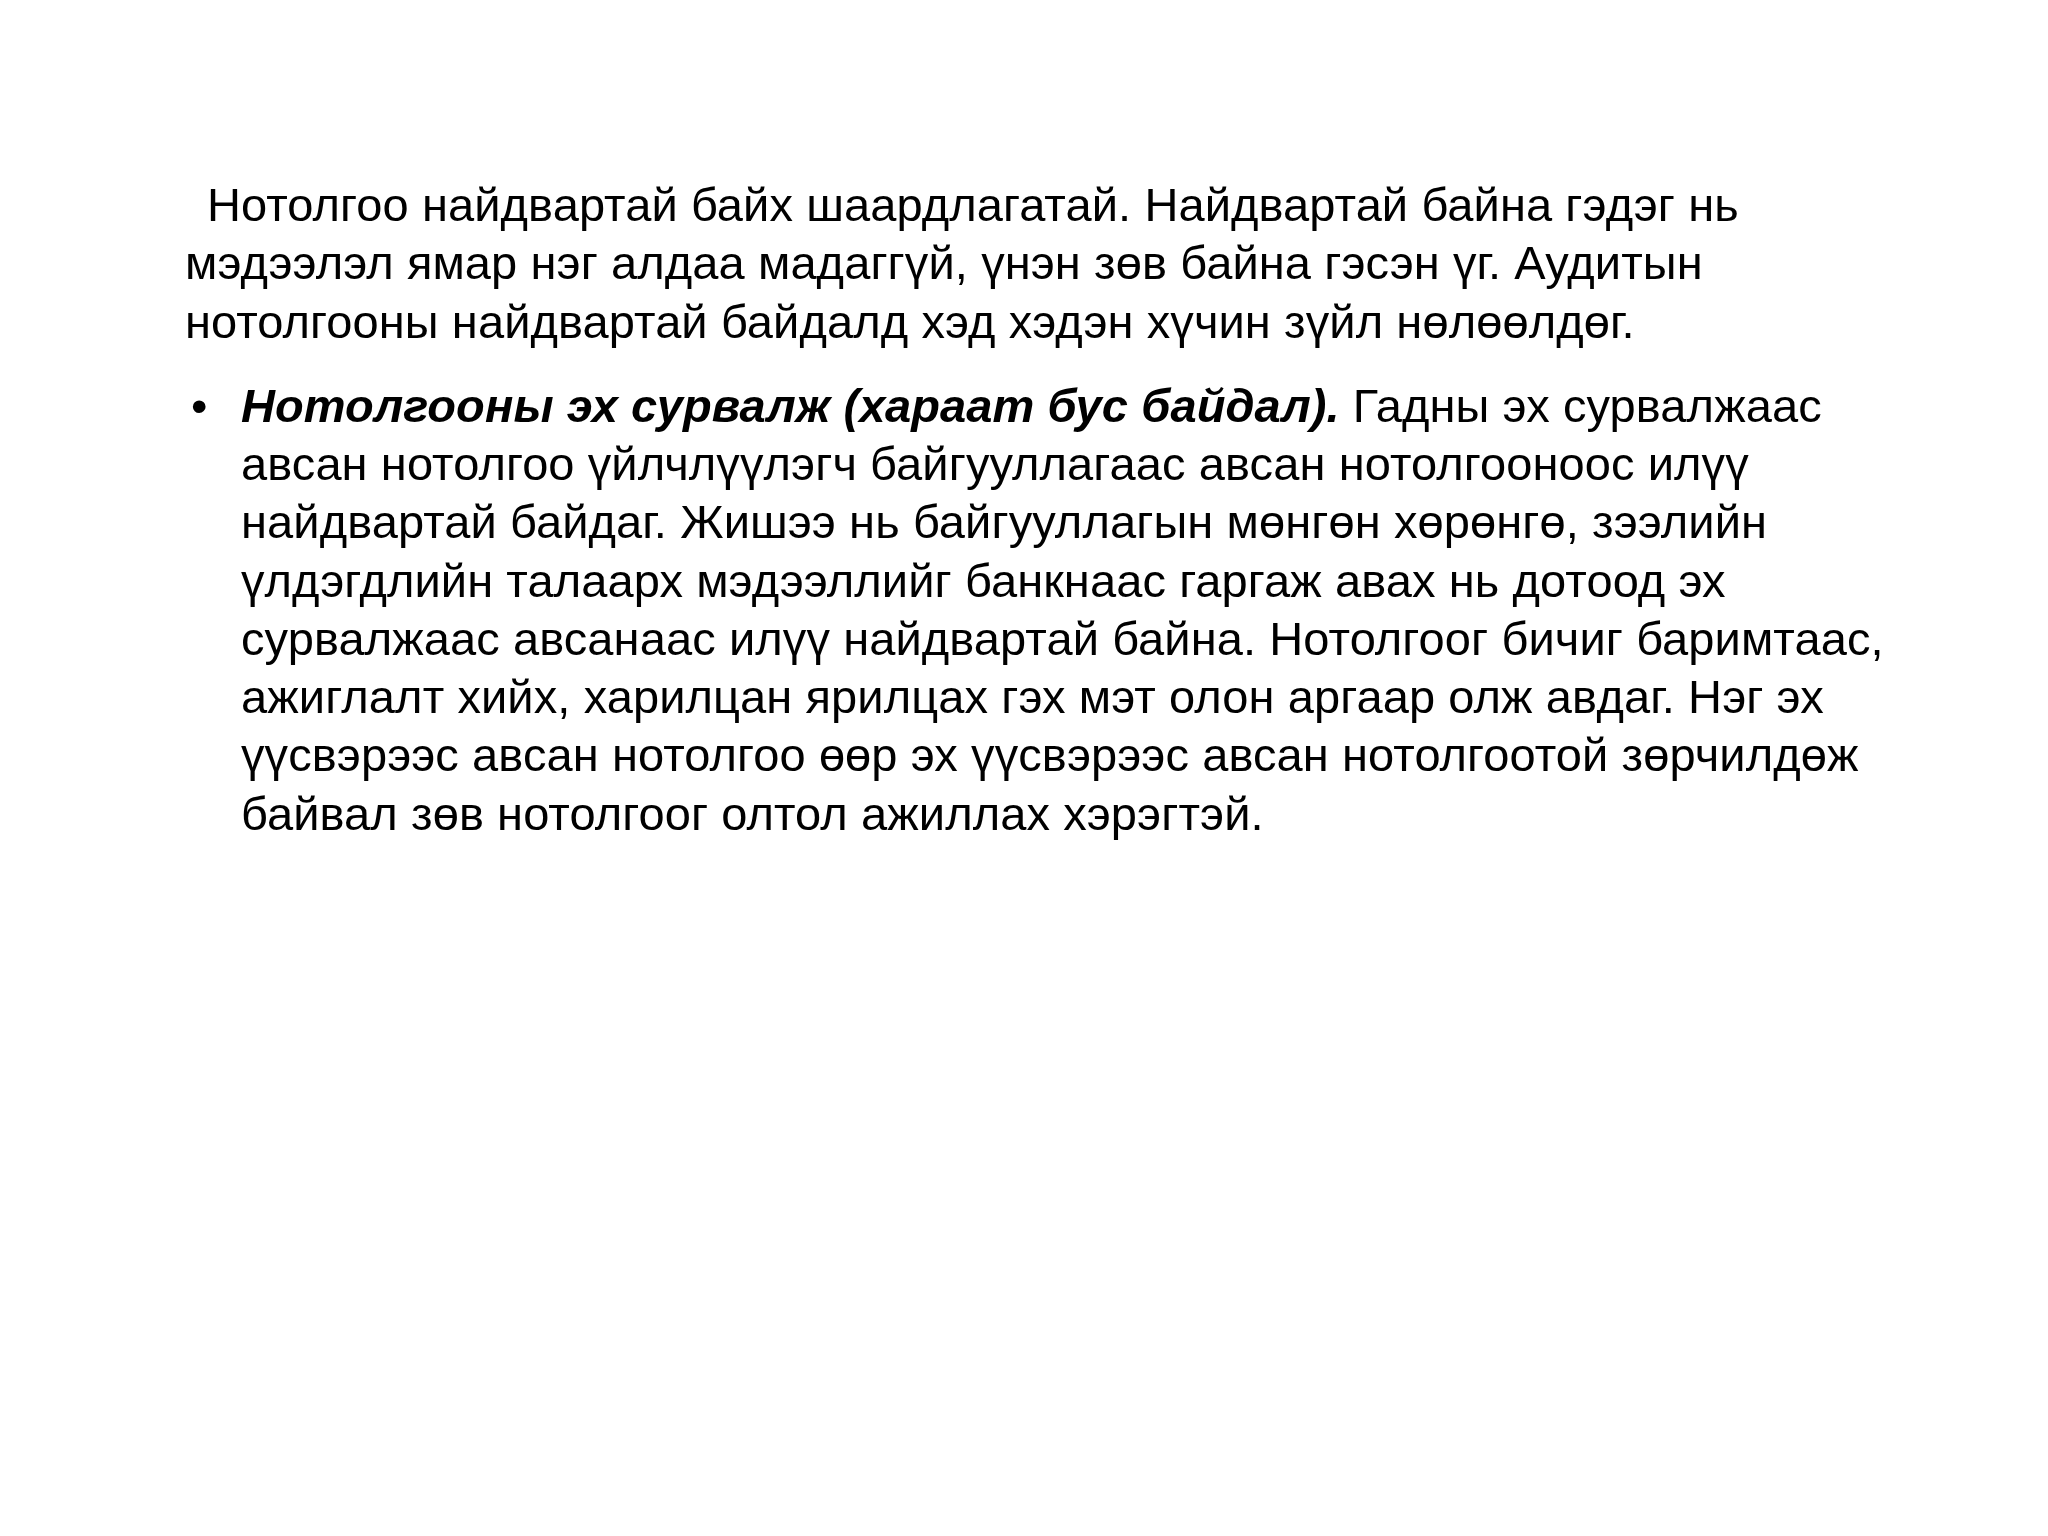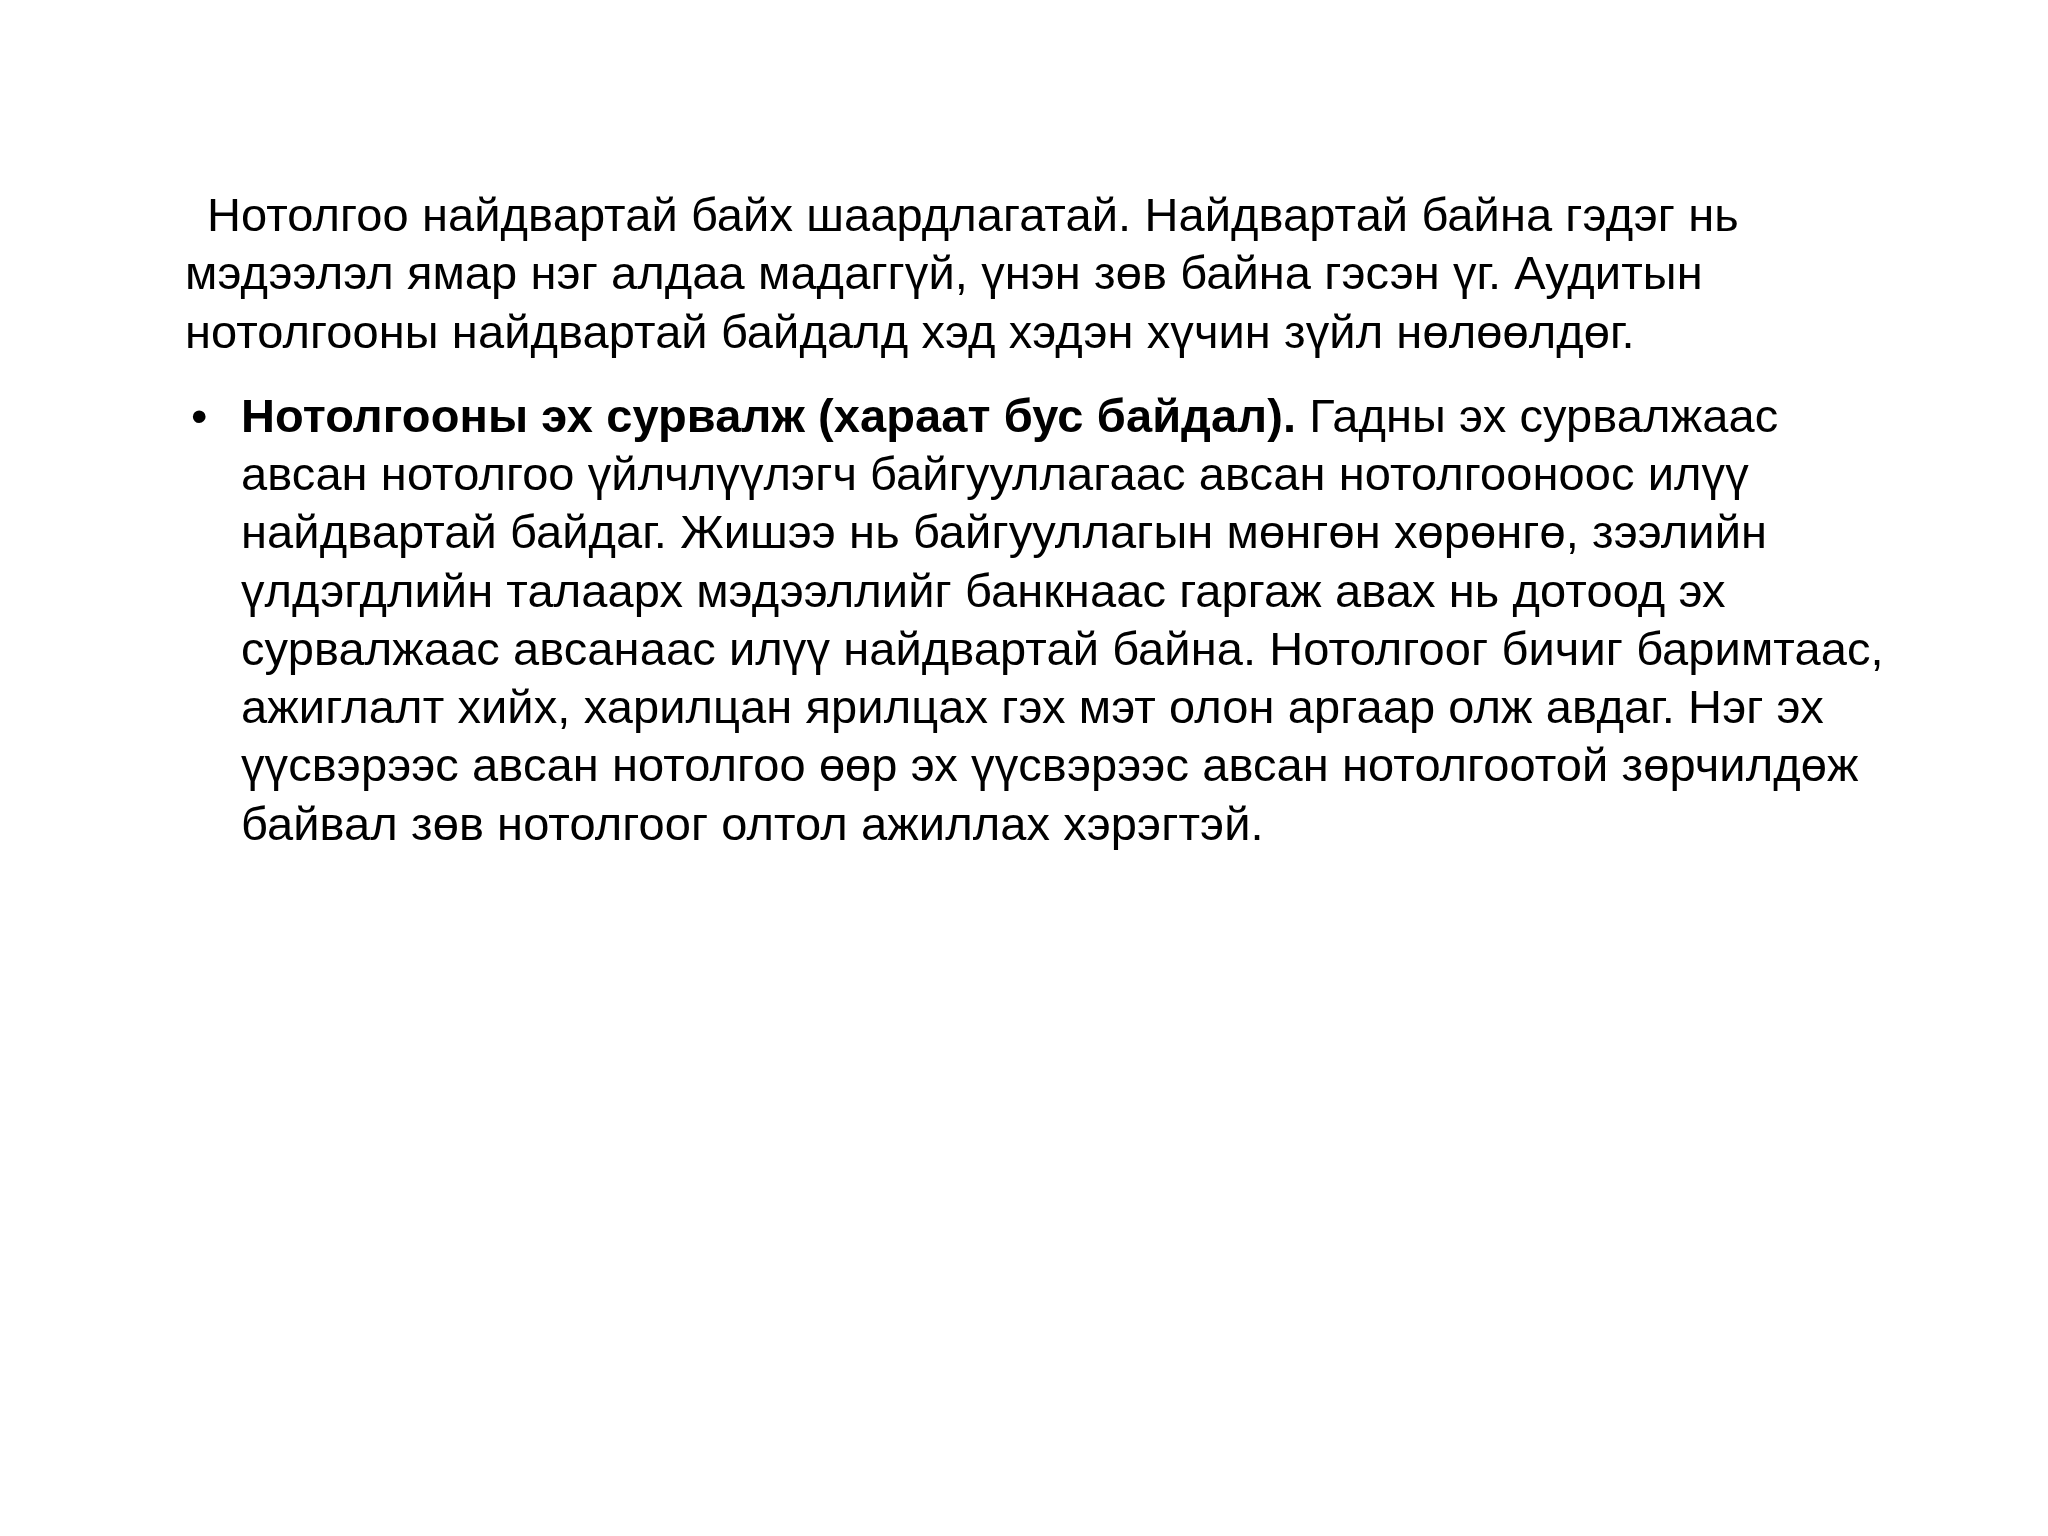--- a/index.html
+++ b/index.html
@@ -17,21 +17,21 @@
   .slide {
     position: relative;
     width: 2048px;
     height: 1536px;
     background: #ffffff;
     box-sizing: border-box;
   }
   .content {
     position: absolute;
     left: 185px;
-    top: 186px;
+    top: 176px;
     width: 1720px;
   }
   .para {
     font-size: 47px;
     line-height: 1.24;
     letter-spacing: 0.1px;
     margin: 0 0 10px 0;
     text-indent: 22px;
     text-align: left;
   }
@@ -51,20 +51,21 @@
   }
   .bullet-text {
     flex: 1 1 auto;
     font-size: 47px;
     line-height: 1.24;
     letter-spacing: 0.1px;
     text-align: left;
   }
   .lead {
     font-weight: bold;
+    font-style: italic;
   }
 </style>
 </head>
 <body>
 
 <div class="slide">
   <div class="content">
 
     <p class="para">Нотолгоо найдвартай байх шаардлагатай. Найдвартай байна гэдэг нь мэдээлэл ямар нэг алдаа мадаггүй, үнэн зөв байна гэсэн үг. Аудитын нотолгооны найдвартай байдалд хэд хэдэн хүчин зүйл нөлөөлдөг.</p>
 

